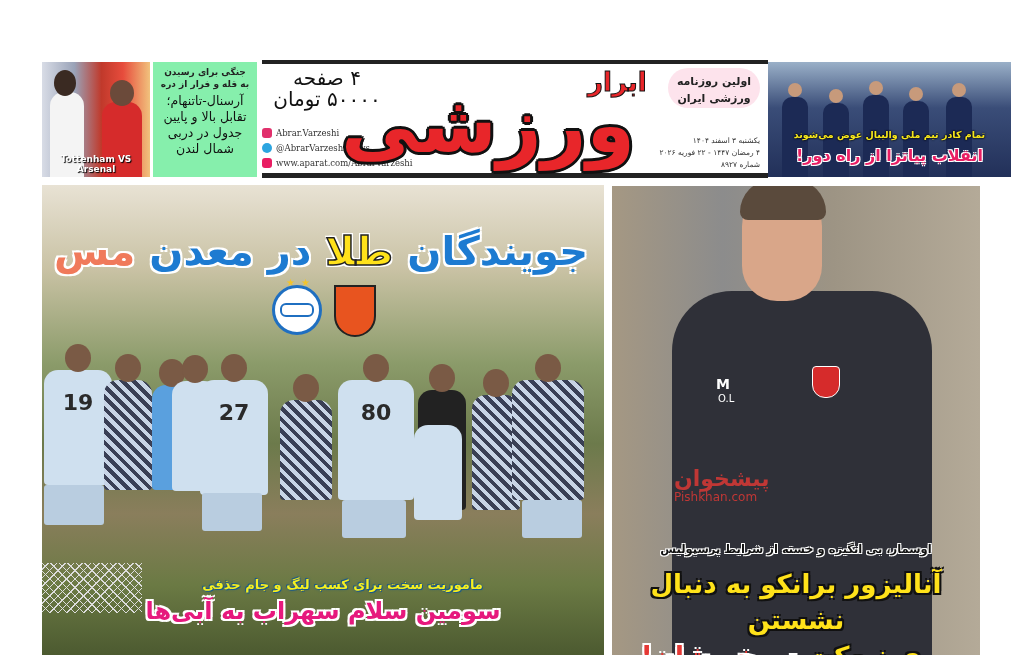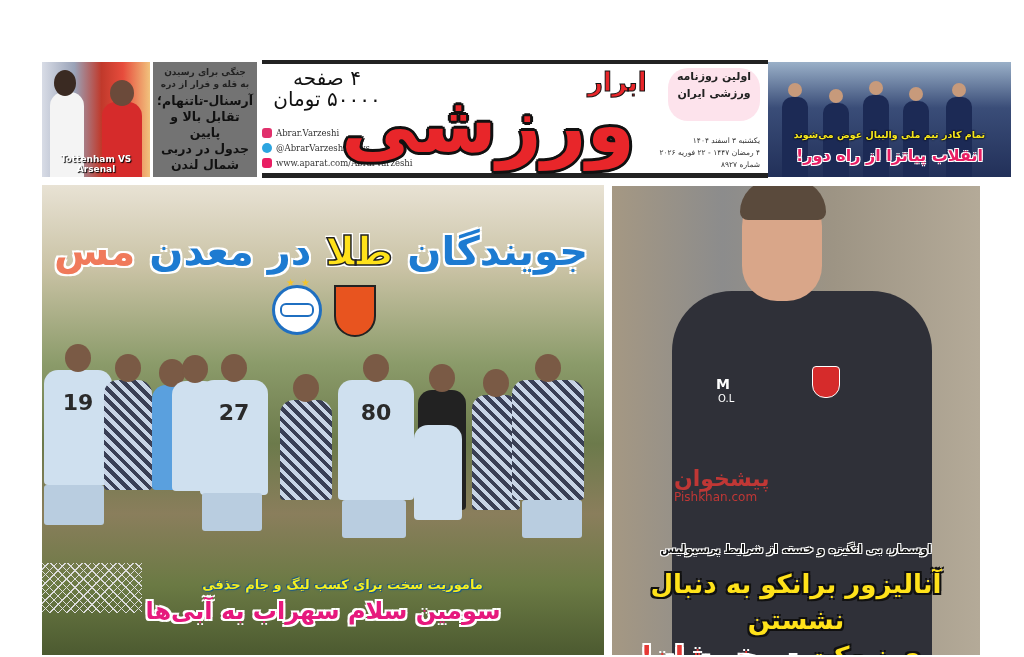--- a/index.html
+++ b/index.html
@@ -7,28 +7,28 @@
   .abs{position:absolute;}
   
   .mast-line{position:absolute;background:#222;height:4px;}
   .logo-small{position:absolute;left:588px;top:67px;font-size:26px;font-weight:bold;color:#e8262a;-webkit-text-stroke:1px #111;direction:rtl;}
   .logo-big{position:absolute;left:395px;top:78px;width:240px;height:95px;font-size:78px;font-weight:900;color:#e8262a;line-height:95px;text-align:center;direction:rtl;
     text-shadow:3px 0 0 #111,-3px 0 0 #111,0 3px 0 #111,0 -3px 0 #111,2px 2px 0 #111,-2px -2px 0 #111,2px -2px 0 #111,-2px 2px 0 #111;letter-spacing:-4px;}
   .price{position:absolute;left:262px;top:68px;width:130px;text-align:center;direction:rtl;font-weight:normal;font-size:20px;color:#111;line-height:21px;}
   .social{position:absolute;left:262px;top:125px;width:140px;font-family:"DejaVu Serif",serif;font-size:8.5px;color:#333;}
   .social div{display:flex;align-items:center;height:15px;}
   .social .ic{width:10px;height:10px;border-radius:3px;margin-right:4px;flex:0 0 auto;}
-  .badge-first{position:absolute;left:668px;top:68px;width:92px;height:53px;background:#fde3ec;border-radius:20px;text-align:center;direction:rtl;font-size:11px;font-weight:bold;color:#222;line-height:17px;box-sizing:border-box;}
+  .badge-first{position:absolute;left:668px;top:68px;width:92px;height:40px;background:#fde3ec;border-radius:20px;text-align:center;direction:rtl;font-size:11px;font-weight:bold;color:#222;line-height:17px;padding-top:5px;box-sizing:border-box;}
   .dateline{position:absolute;left:650px;top:135px;width:110px;direction:rtl;text-align:right;font-size:7.5px;color:#333;line-height:12px;}
   
   .promo-img{position:absolute;left:42px;top:62px;width:108px;height:115px;overflow:hidden;
     background:linear-gradient(90deg,#d8dce6 0%,#9aa3b8 30%,#c0392b 55%,#e74c3c 75%,#f1c27d 100%);}
-  .promo-text{position:absolute;left:153px;top:62px;width:104px;height:115px;background:#737373;direction:rtl;text-align:center;box-sizing:border-box;padding:4px 3px;}
+  .promo-text{position:absolute;left:153px;top:62px;width:104px;height:115px;background:#86efac;direction:rtl;text-align:center;box-sizing:border-box;padding:4px 3px;}
   .promo-kicker{font-size:9px;font-weight:bold;color:#222;line-height:12px;}
-  .promo-head{font-size:12.5px;font-weight:700;color:#111;line-height:16px;margin-top:3px;}
+  .promo-head{font-size:12.5px;font-weight:400;color:#111;line-height:16px;margin-top:3px;}
   
   .volley-img{position:absolute;left:768px;top:62px;width:243px;height:115px;overflow:hidden;
     background:linear-gradient(180deg,#9ab0c8 0%,#3a4d78 40%,#223059 100%);}
   .volley-kicker{position:absolute;left:0;right:0;top:67px;text-align:center;direction:rtl;font-size:9.5px;font-weight:bold;color:#f6e71e;text-shadow:0 0 2px #000,0 0 2px #000;}
   .volley-head{position:absolute;left:0;right:0;top:84px;text-align:center;direction:rtl;font-size:16px;font-weight:900;color:#e91e63;text-shadow:1px 1px 0 #fff,-1px -1px 0 #fff,1px -1px 0 #fff,-1px 1px 0 #fff;}
   .fig{position:absolute;bottom:0;width:26px;background:#1c2a55;border-radius:10px 10px 0 0;}
   .fig .hd{position:absolute;top:-14px;left:6px;width:14px;height:14px;border-radius:50%;background:#c79a7b;}
   
   .main-img{position:absolute;left:42px;top:185px;width:562px;height:470px;overflow:hidden;
     background:linear-gradient(180deg,#e8e2d4 0%,#c9c2a4 18%,#8b9b6a 38%,#6c7a4b 55%,#8a7e5c 70%,#6b7a44 85%,#4c5a30 100%);}

